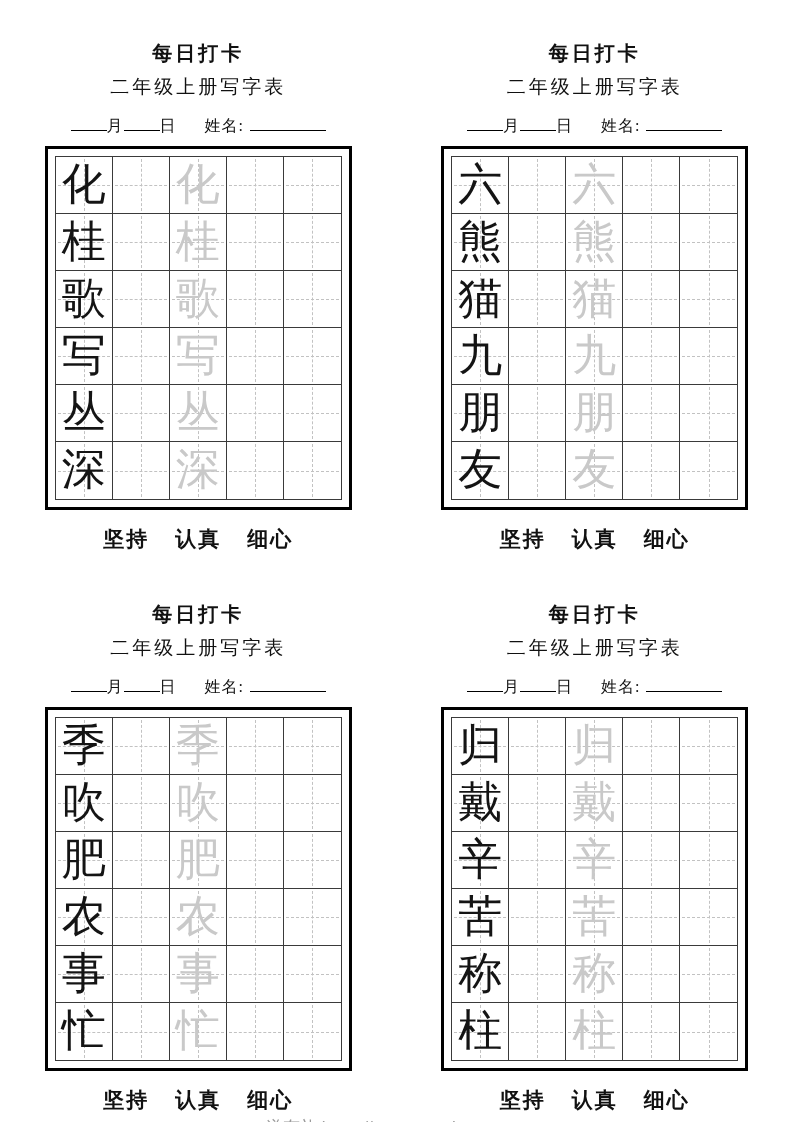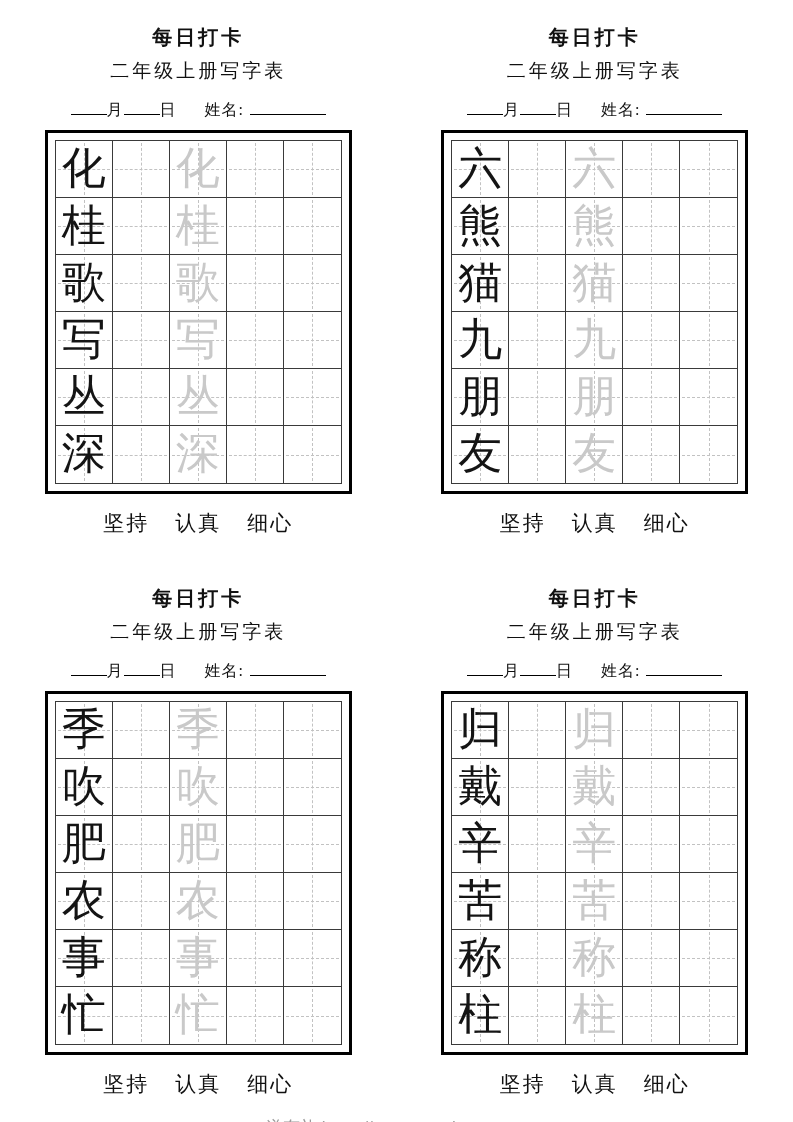--- a/index.html
+++ b/index.html
@@ -13,21 +13,21 @@
   }
   .sheet{
     position:relative;
     display:grid;
     grid-template-columns:396.5px 396.5px;
     grid-template-rows:561px 561px;
     z-index:1;
   }
   .quadrant{
     width:330px;
-    margin:0 auto;
+    margin:16px auto;
     padding-top:24px;
     text-align:center;
   }
   .title{
     margin:0;
     font-size:20px;
     font-weight:bold;
     letter-spacing:3px;
   }
   .subtitle{
@@ -94,21 +94,21 @@
     width:100%;height:100%;
     line-height:56px;
     font-size:44px;
     text-align:center;
   }
   .ch.black{color:#141414;}
   .ch.trace{color:#c9c9c9;}
   .footer{
     margin-top:15px;
     font-size:21px;
-    font-weight:normal;
+    font-weight:bold;
     letter-spacing:2px;
     white-space:nowrap;
   }
   .fw{margin:0 13px;}
   .watermark{
     position:absolute;
     left:266px;top:1116px;
     z-index:0;
     font-family:"Liberation Sans","DejaVu Sans",sans-serif;
     font-size:17px;

